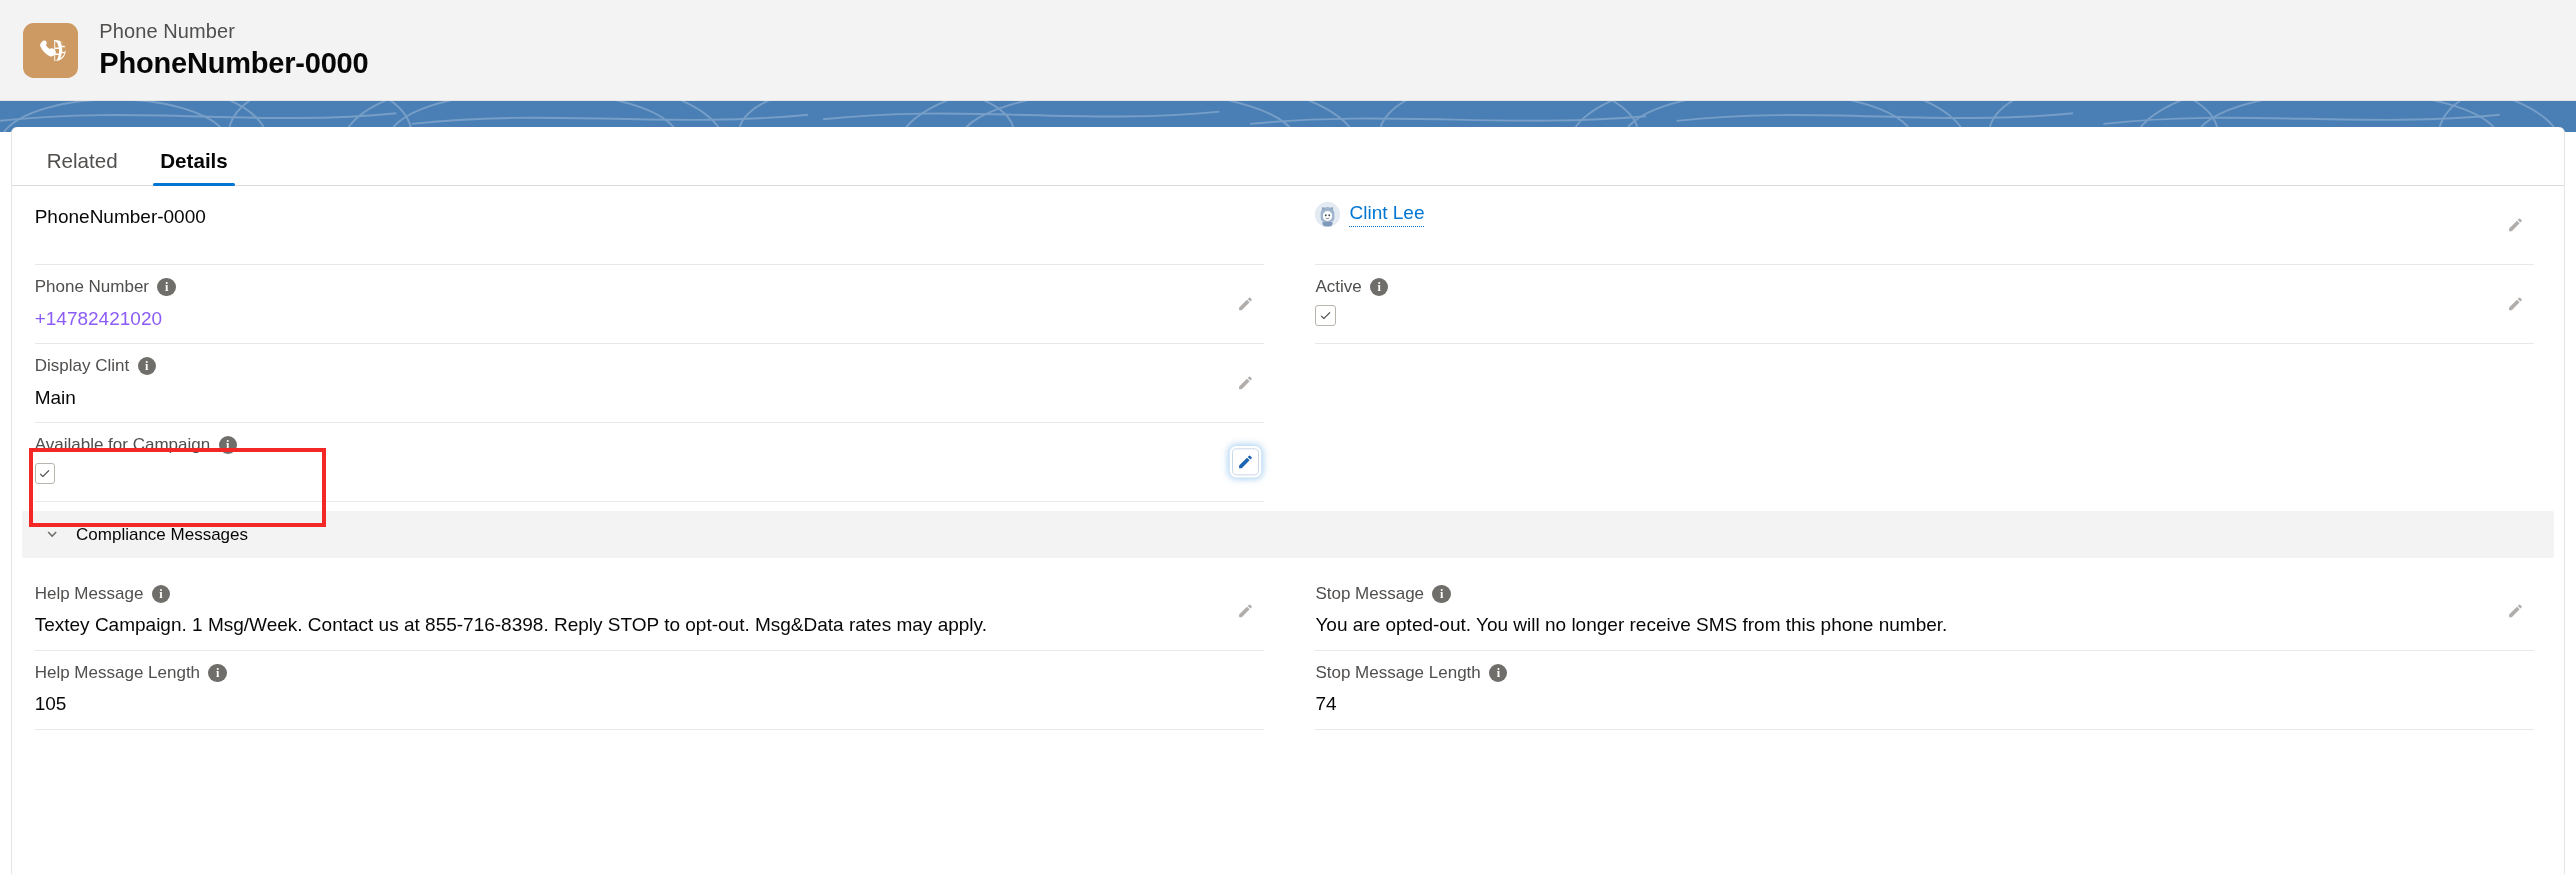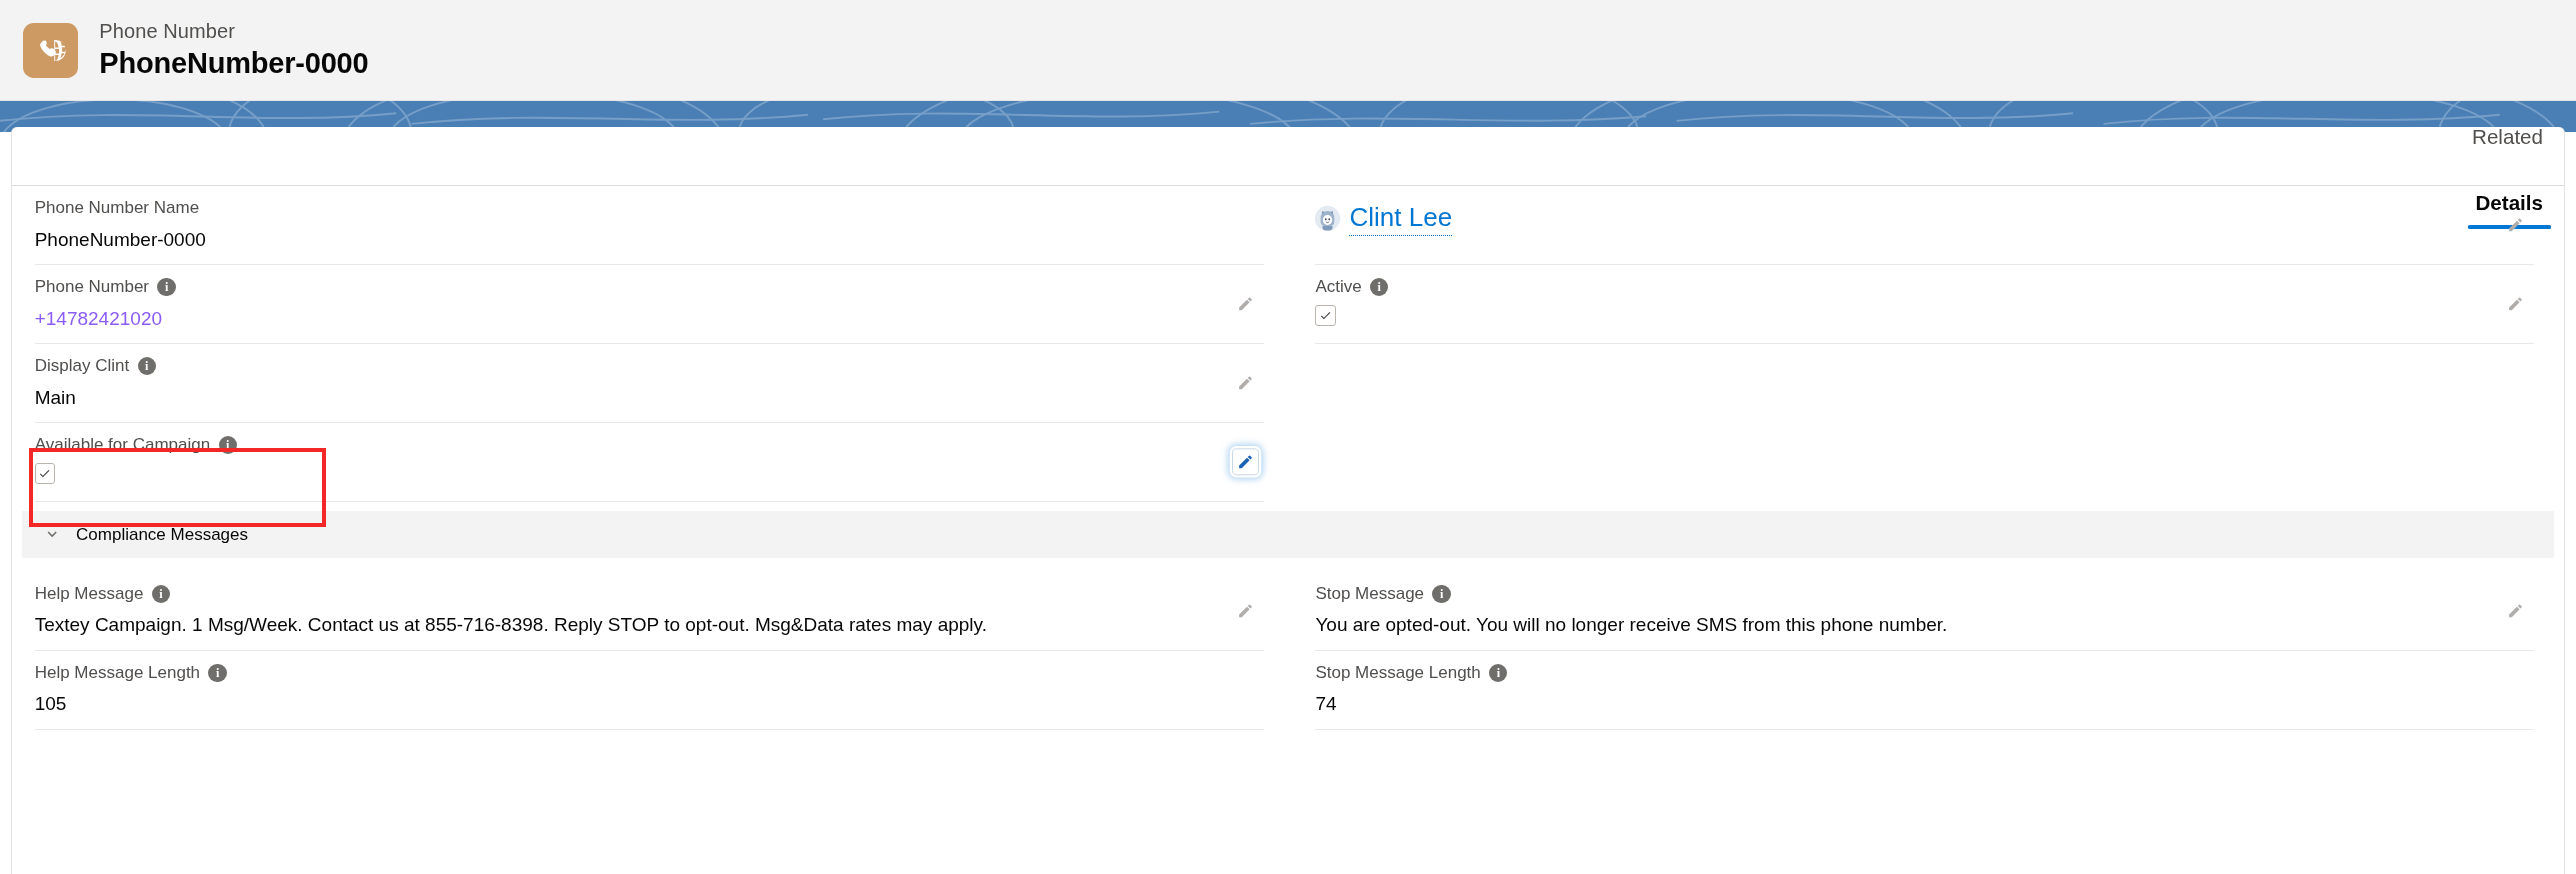--- a/index.html
+++ b/index.html
@@ -71,21 +71,20 @@
     top: -4.6px;
   }
 
   
   .tabs {
     display: flex;
     align-items: flex-end;
     height: 59px;
     border-bottom: 0.8px solid #dddbda;
     padding: 0 0 0 13.7px;
-    flex-direction: column;
   }
   .tab {
     font-size: 20.6px;
     color: #514f4d;
     padding: 0 21.3px 13.7px 21.3px;
     position: relative;
     cursor: pointer;
     line-height: 1;
     white-space: nowrap;
   }
@@ -200,21 +199,21 @@
     width: 25px; height: 25px;
     border-radius: 50%;
     background: #dfe6ee;
     overflow: hidden;
     flex: none;
     margin-right: 9.1px;
     display: flex; align-items: center; justify-content: center;
   }
   .avatar svg { width: 25px; height: 25px; display: block; }
   .owner-name {
-    font-size: 26px;
+    font-size: 19px;
     color: #0176d3;
     border-bottom: 1.5px dotted #0176d3;
     line-height: 1.3;
     cursor: pointer;
   }
 
   
   .highlight-box {
     position: absolute;
     border: 4.6px solid #f42727;
@@ -299,23 +298,20 @@
   <div class="tabs">
     <div class="tab">Related</div>
     <div class="tab active">Details</div>
   </div>
 
   <div class="section-body">
 
     <div class="col left">
 
       <div class="field">
-        <div class="field-label">
-          <span class="lbl">Phone Number Name</span>
-        </div>
         <div class="field-value">PhoneNumber-0000</div>
       </div>
 
       <div class="field">
         <div class="field-label">
           <span class="lbl">Phone Number</span>
           <span class="info-icon">i</span>
         </div>
         <div class="field-value link">+14782421020</div>
         <div class="edit-pencil">

